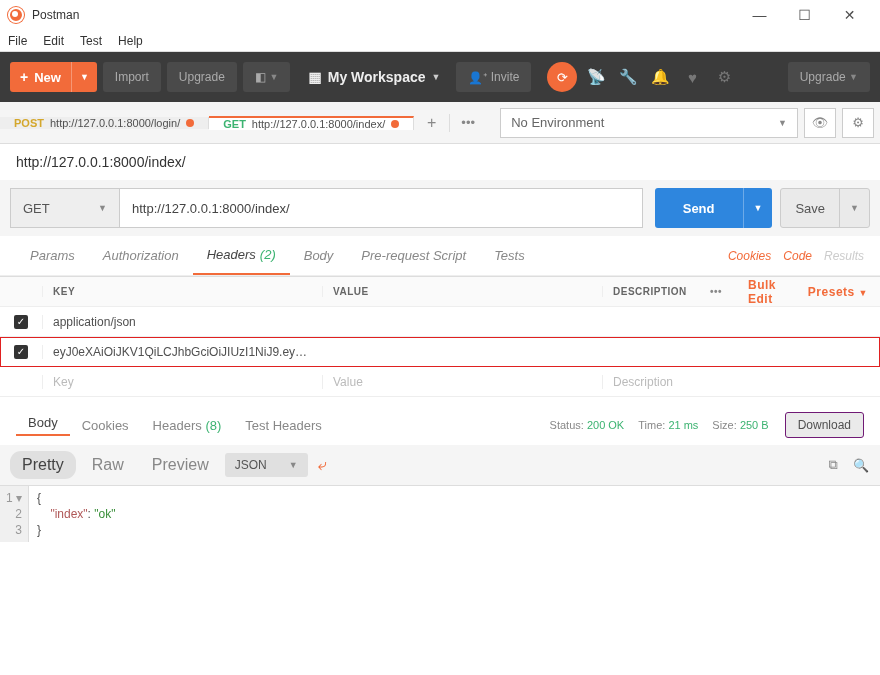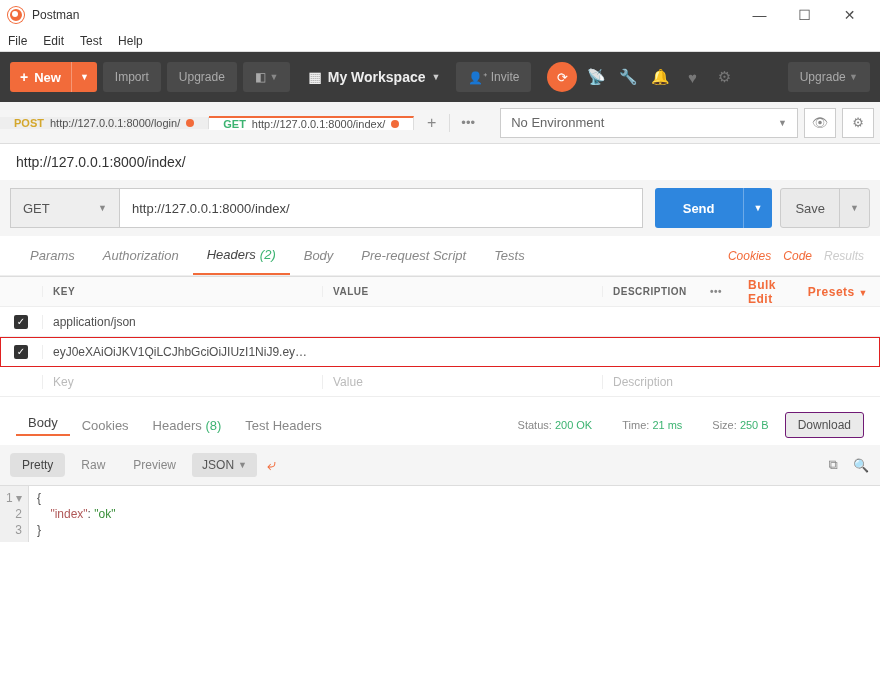--- a/index.html
+++ b/index.html
@@ -78,29 +78,29 @@
 .hrow.hl { outline: 1px solid #e02020; outline-offset: -1px; }
 .hrow.placeholder { color: #bbb; }
 .chkbox { width: 14px; height: 14px; background: #333; color: #fff; font-size: 10px; display: flex; align-items: center; justify-content: center; border-radius: 2px; }
 
 
 .resptabs { height: 40px; display: flex; align-items: center; padding: 0 16px; margin-top: 8px; }
 .rtab { padding: 0 12px; color: #888; font-size: 13px; }
 .rtab.active { color: #444; border-bottom: 2px solid #f26b3a; padding-bottom: 4px; }
 .rtab .cnt { color: #3cb371; }
 .resptabs .spacer { flex: 1; }
-.statitem { font-size: 11px; color: #888; margin-left: 30px; }
+.statitem { font-size: 11px; color: #888; margin-left: 14px; }
 .statitem .v { color: #3cb371; }
 .dlbtn { background: #eaeaea; border: 1px solid #701a75; padding: 5px 12px; margin-left: 16px; font-size: 12px; border-radius: 3px; }
 
 
 .resptb { height: 40px; background: #f5f5f5; display: flex; align-items: center; padding: 0 10px; gap: 4px; }
-.rtbtn { padding: 5px 12px; color: #888; font-size: 12px; border-radius: 4px; }
+.rtbtn { padding: 5px 12px; color: #888; font-size: 16px; border-radius: 11px; }
 .rtbtn.active { background: #e0e0e0; color: #444; }
-.rtsel { background: #e0e0e0; padding: 5px 10px; color: #555; font-size: 12px; display: flex; align-items: center; gap: 4px; border-radius: 3px; }
+.rtsel { background: #e0e0e0; padding: 5px 10px; color: #555; font-size: 12px; display: flex; align-items: center; gap: 22px; border-radius: 3px; }
 .wrapicon { color: #f26b3a; font-size: 16px; margin-left: 6px; }
 .resptb .spacer { flex: 1; }
 
 
 .codearea { border-top: 1px solid #ddd; font-family: Consolas, monospace; font-size: 12px; display: flex; }
 .gutter { background: #f0f0f0; color: #999; text-align: right; padding: 4px 6px; border-right: 1px solid #ddd; line-height: 16px; }
 .gutter div { height: 16px; }
 .code { padding: 4px 8px; line-height: 16px; white-space: pre; }
 .code .k { color: #b05858; }
 .code .s { color: #3a8f3a; }

